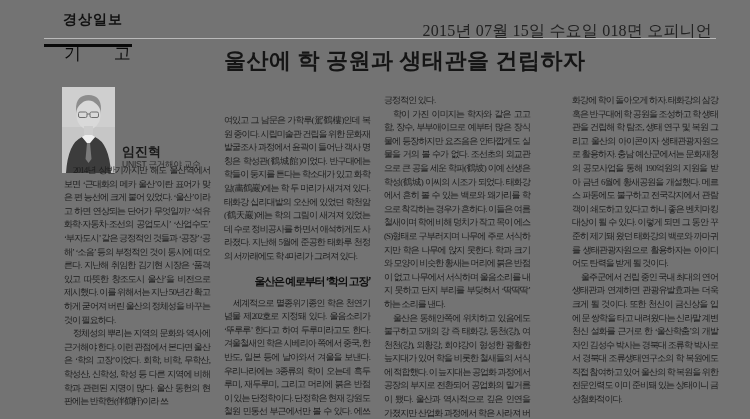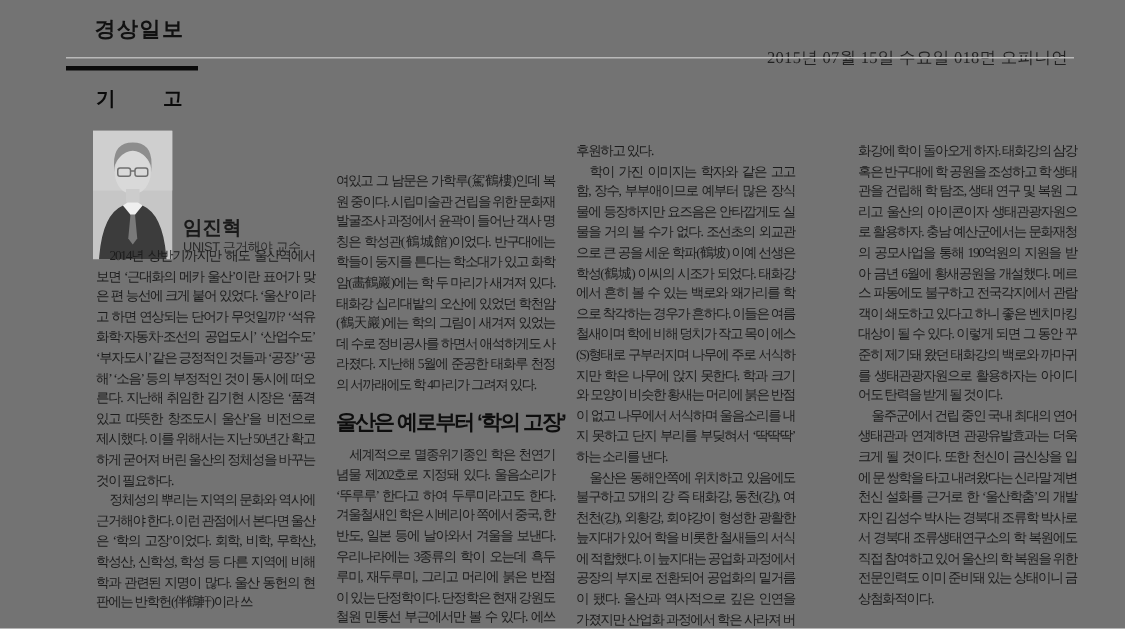--- a/index.html
+++ b/index.html
@@ -15,29 +15,29 @@
   }
   .abs { position: absolute; }
 
   
   .brand {
     left: 63px; top: 11px;
     font-family: "Liberation Sans", sans-serif;
     font-size: 14px; font-weight: bold; letter-spacing: 1px; color: #111;
   }
   .dateline {
-    right: 38px; top: 31px;
-    font-size: 11px; color: #222; letter-spacing: 0.2px;
+    right: 38px; top: 21px;
+    font-size: 16px; color: #222; letter-spacing: 0.2px;
   }
   .toprule { left: 44px; top: 38px; width: 672px; height: 1px; background: #b9b9b9; }
   .kicker-bar { left: 44px; top: 44px; width: 88px; height: 3px; background: #0a0a0a; }
   .kicker {
-    left: 64px; top: 57px;
+    left: 64px; top: 42px;
     font-family: "Liberation Sans", sans-serif;
-    font-size: 13px; font-weight: bold; color: #0a0a0a;
+    font-size: 17px; font-weight: normal; color: #0a0a0a;
     word-spacing: 28px;
   }
 
   
   .headline {
     left: 224px; top: 46px;
     font-size: 22px; font-weight: bold; color: #151515;
     letter-spacing: 0.5px; white-space: nowrap;
   }
 
@@ -66,38 +66,39 @@
     color: #1c1c1c;
   }
   .col p { margin: 0; }
   .col p.indent { text-indent: 9px; }
   .col-1 { left: 64px;  top: 164px; height: 239px; }
   .col-2 { left: 224px; top: 94px;  height: 325px; margin-top: 20px; }
   .col-3 { left: 384px; top: 94px;  height: 325px; }
   .col-4 { left: 544px; top: 94px;  height: 325px; margin-left: 28px; }
   .subhead {
     font-family: "Liberation Sans", sans-serif;
-    font-size: 14px; font-weight: bold; color: #0e0e0e;
+    font-size: 11px; font-weight: bold; color: #0e0e0e;
     letter-spacing: -1.3px; line-height: 16px;
     margin: 9px 0 8px 0;
-    text-align: center; text-indent: 0; white-space: nowrap;
+    text-align: right; text-indent: 0; white-space: nowrap;
   }
 </style>
 </head>
 <body>
 
 <div class="page">
 
   <div class="abs brand">경상일보</div>
   <div class="abs dateline">2015년 07월 15일 수요일 018면 오피니언</div>
   <div class="abs toprule"></div>
 
   <div class="abs kicker-bar"></div>
   <div class="abs kicker">기 고</div>
 
+  <h1 class="abs headline">울산에 학 공원과 생태관을 건립하자</h1>
 
   <svg class="abs photo" viewBox="0 0 53 86" aria-hidden="true">
     <rect x="0" y="0" width="53" height="86" fill="#c6c6c6"></rect>
     <rect x="0" y="0" width="53" height="40" fill="#cfcfcf"></rect>
 
     <path d="M14 22 Q14 8 26.5 8 Q39 8 39 22 L39 28 Q39 16 26.5 15 Q14 16 14 28 Z" fill="#8d8d8d"></path>
 
     <ellipse cx="26.5" cy="28" rx="12" ry="14.5" fill="#d9d9d9"></ellipse>
 
     <rect x="16.5" y="25" width="8.5" height="5.5" rx="1.5" fill="none" stroke="#6f6f6f" stroke-width="1"></rect>
@@ -120,21 +121,21 @@
     <p class="indent">정체성의 뿌리는 지역의 문화와 역사에 근거해야 한다. 이런 관점에서 본다면 울산은 ‘학의 고장’이었다. 회학, 비학, 무학산, 학성산, 신학성, 학성 등 다른 지역에 비해 학과 관련된 지명이 많다. 울산 동헌의 현판에는 반학헌(伴鶴軒)이라 쓰</p>
   </div>
 
   <div class="col col-2">
     <p>여있고 그 남문은 가학루(駕鶴樓)인데 복원 중이다. 시립미술관 건립을 위한 문화재 발굴조사 과정에서 윤곽이 들어난 객사 명칭은 학성관(鶴城館)이었다. 반구대에는 학들이 둥지를 튼다는 학소대가 있고 화학암(畵鶴巖)에는 학 두 마리가 새겨져 있다. 태화강 십리대밭의 오산에 있었던 학천암(鶴天巖)에는 학의 그림이 새겨져 있었는데 수로 정비공사를 하면서 애석하게도 사라졌다. 지난해 5월에 준공한 태화루 천정의 서까래에도 학 4마리가 그려져 있다.</p>
     <h2 class="subhead">울산은 예로부터 ‘학의 고장’</h2>
     <p class="indent">세계적으로 멸종위기종인 학은 천연기념물 제202호로 지정돼 있다. 울음소리가 ‘뚜루루’ 한다고 하여 두루미라고도 한다. 겨울철새인 학은 시베리아 쪽에서 중국, 한반도, 일본 등에 날아와서 겨울을 보낸다. 우리나라에는 3종류의 학이 오는데 흑두루미, 재두루미, 그리고 머리에 붉은 반점이 있는 단정학이다. 단정학은 현재 강원도 철원 민통선 부근에서만 볼 수 있다. 에쓰오일은 2008년부터 두루미를 포함한 멸종위기의 천연기념물 보호활동을</p>
   </div>
 
   <div class="col col-3">
-    <p>후원하고 있다.</p>
+    <p>긍정적인 있다.</p>
     <p class="indent">학이 가진 이미지는 학자와 같은 고고함, 장수, 부부애이므로 예부터 많은 장식물에 등장하지만 요즈음은 안타깝게도 실물을 거의 볼 수가 없다. 조선초의 외교관으로 큰 공을 세운 학파(鶴坡) 이예 선생은 학성(鶴城) 이씨의 시조가 되었다. 태화강에서 흔히 볼 수 있는 백로와 왜가리를 학으로 착각하는 경우가 흔하다. 이들은 여름철새이며 학에 비해 덩치가 작고 목이 에스(S)형태로 구부러지며 나무에 주로 서식하지만 학은 나무에 앉지 못한다. 학과 크기와 모양이 비슷한 황새는 머리에 붉은 반점이 없고 나무에서 서식하며 울음소리를 내지 못하고 단지 부리를 부딪혀서 ‘딱딱딱’ 하는 소리를 낸다.</p>
     <p class="indent">울산은 동해안쪽에 위치하고 있음에도 불구하고 5개의 강 즉 태화강, 동천(강), 여천천(강), 외황강, 회야강이 형성한 광활한 늪지대가 있어 학을 비롯한 철새들의 서식에 적합했다. 이 늪지대는 공업화 과정에서 공장의 부지로 전환되어 공업화의 밑거름이 됐다. 울산과 역사적으로 깊은 인연을 가졌지만 산업화 과정에서 학은 사라져 버렸다.</p>
 
   </div>
 
   <div class="col col-4">
     <p>화강에 학이 돌아오게 하자. 태화강의 삼강 혹은 반구대에 학 공원을 조성하고 학 생태관을 건립해 학 탐조, 생태 연구 및 복원 그리고 울산의 아이콘이자 생태관광자원으로 활용하자. 충남 예산군에서는 문화재청의 공모사업을 통해 190억원의 지원을 받아 금년 6월에 황새공원을 개설했다. 메르스 파동에도 불구하고 전국각지에서 관람객이 쇄도하고 있다고 하니 좋은 벤치마킹 대상이 될 수 있다. 이렇게 되면 그 동안 꾸준히 제기돼 왔던 태화강의 백로와 까마귀를 생태관광자원으로 활용하자는 아이디어도 탄력을 받게 될 것이다.</p>
     <p class="indent">울주군에서 건립 중인 국내 최대의 연어생태관과 연계하면 관광유발효과는 더욱 크게 될 것이다. 또한 천신이 금신상을 입에 문 쌍학을 타고 내려왔다는 신라말 계변천신 설화를 근거로 한 ‘울산학춤’의 개발자인 김성수 박사는 경북대 조류학 박사로서 경북대 조류생태연구소의 학 복원에도 직접 참여하고 있어 울산의 학 복원을 위한 전문인력도 이미 준비돼 있는 상태이니 금상첨화적이다.</p>
   </div>
 

